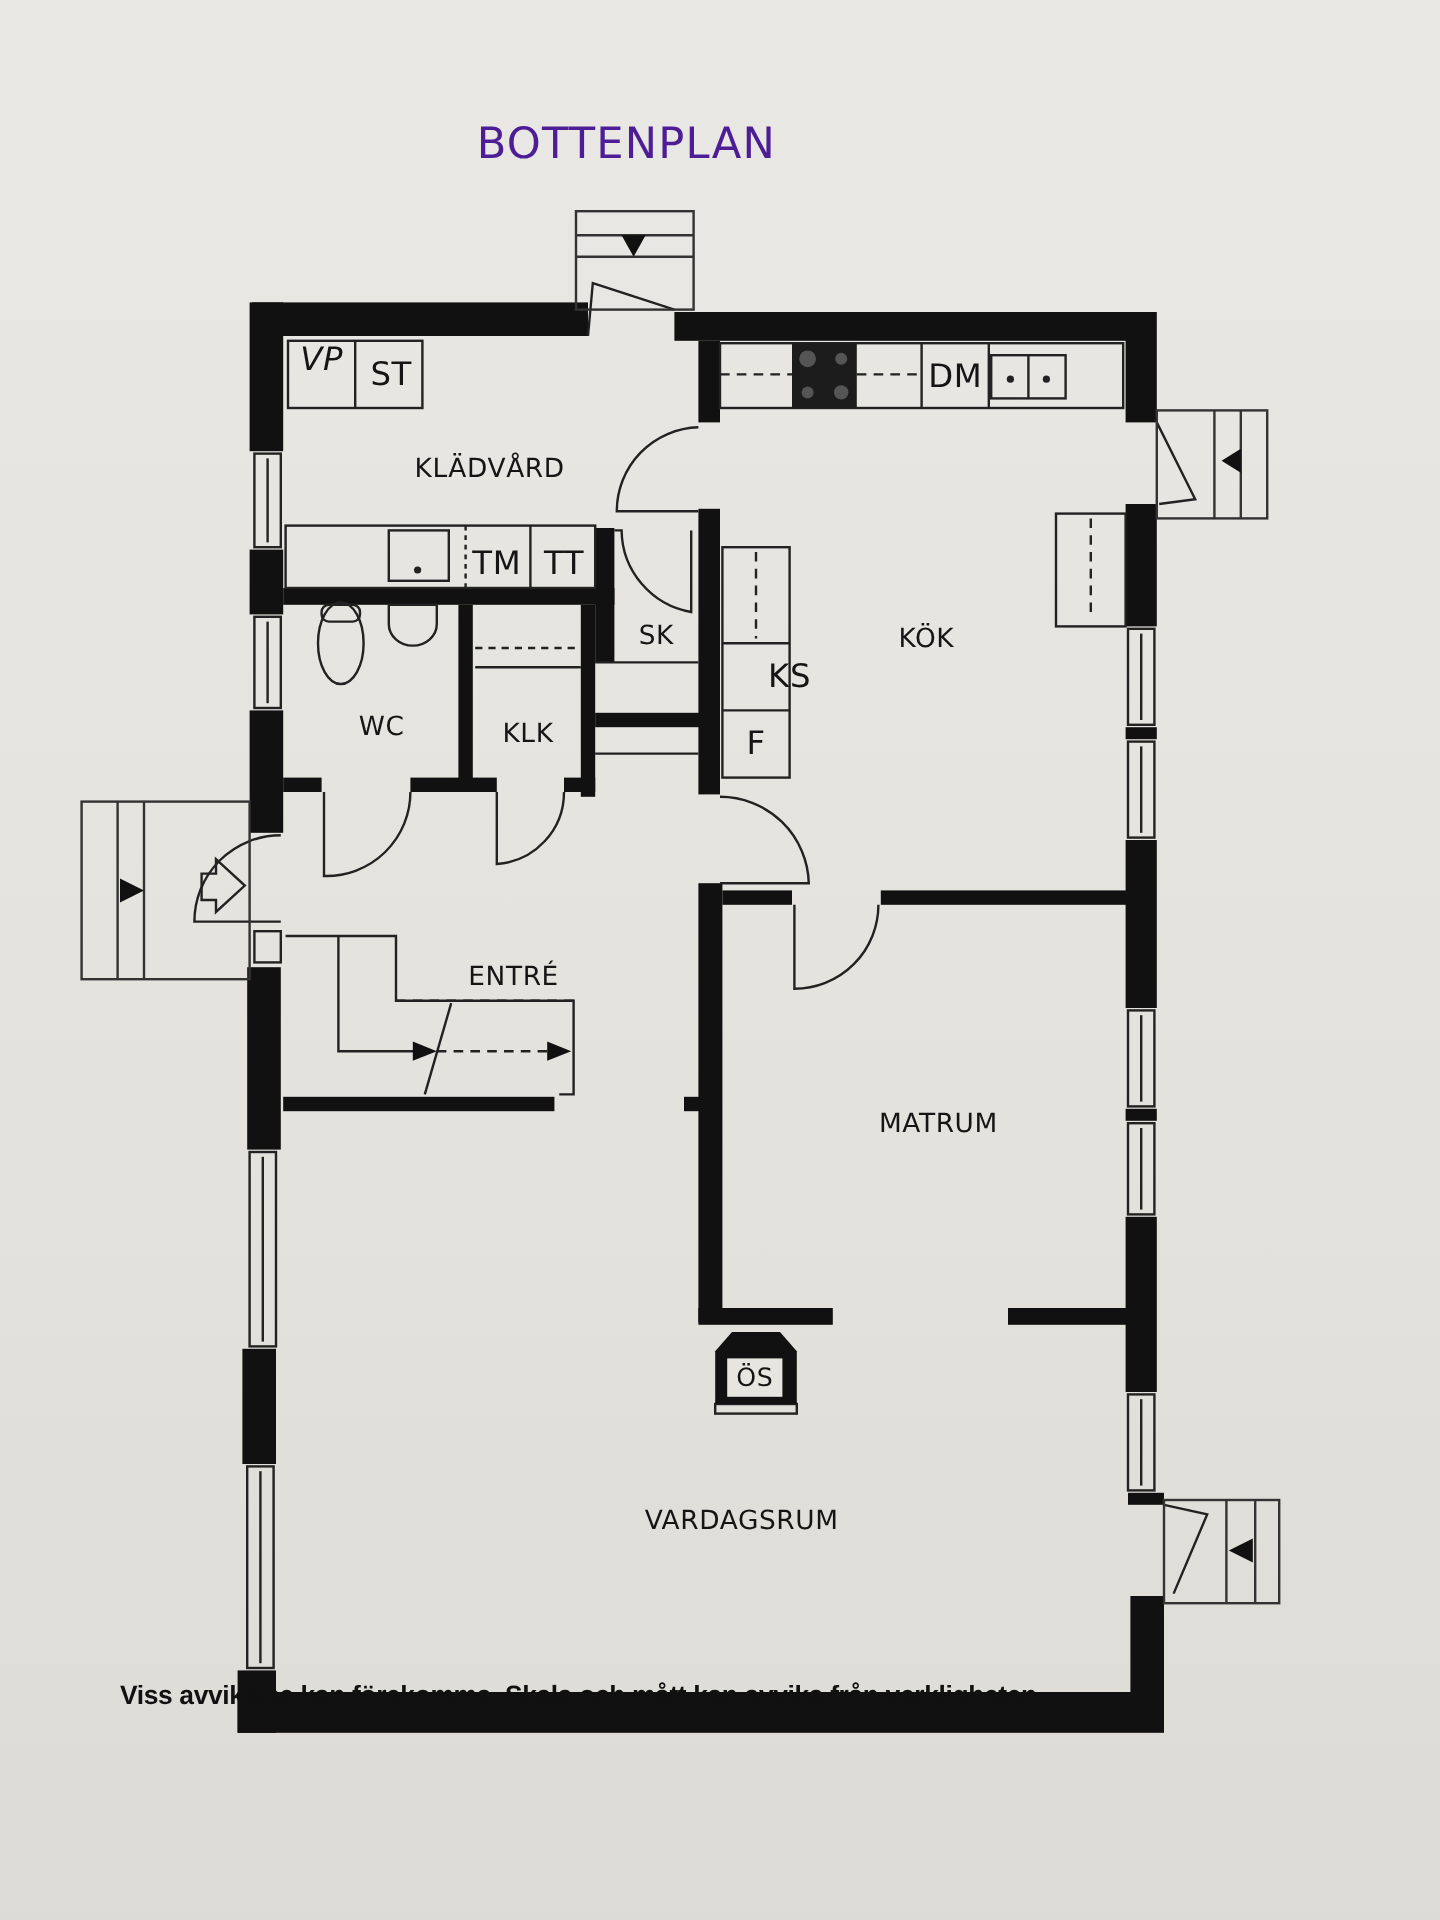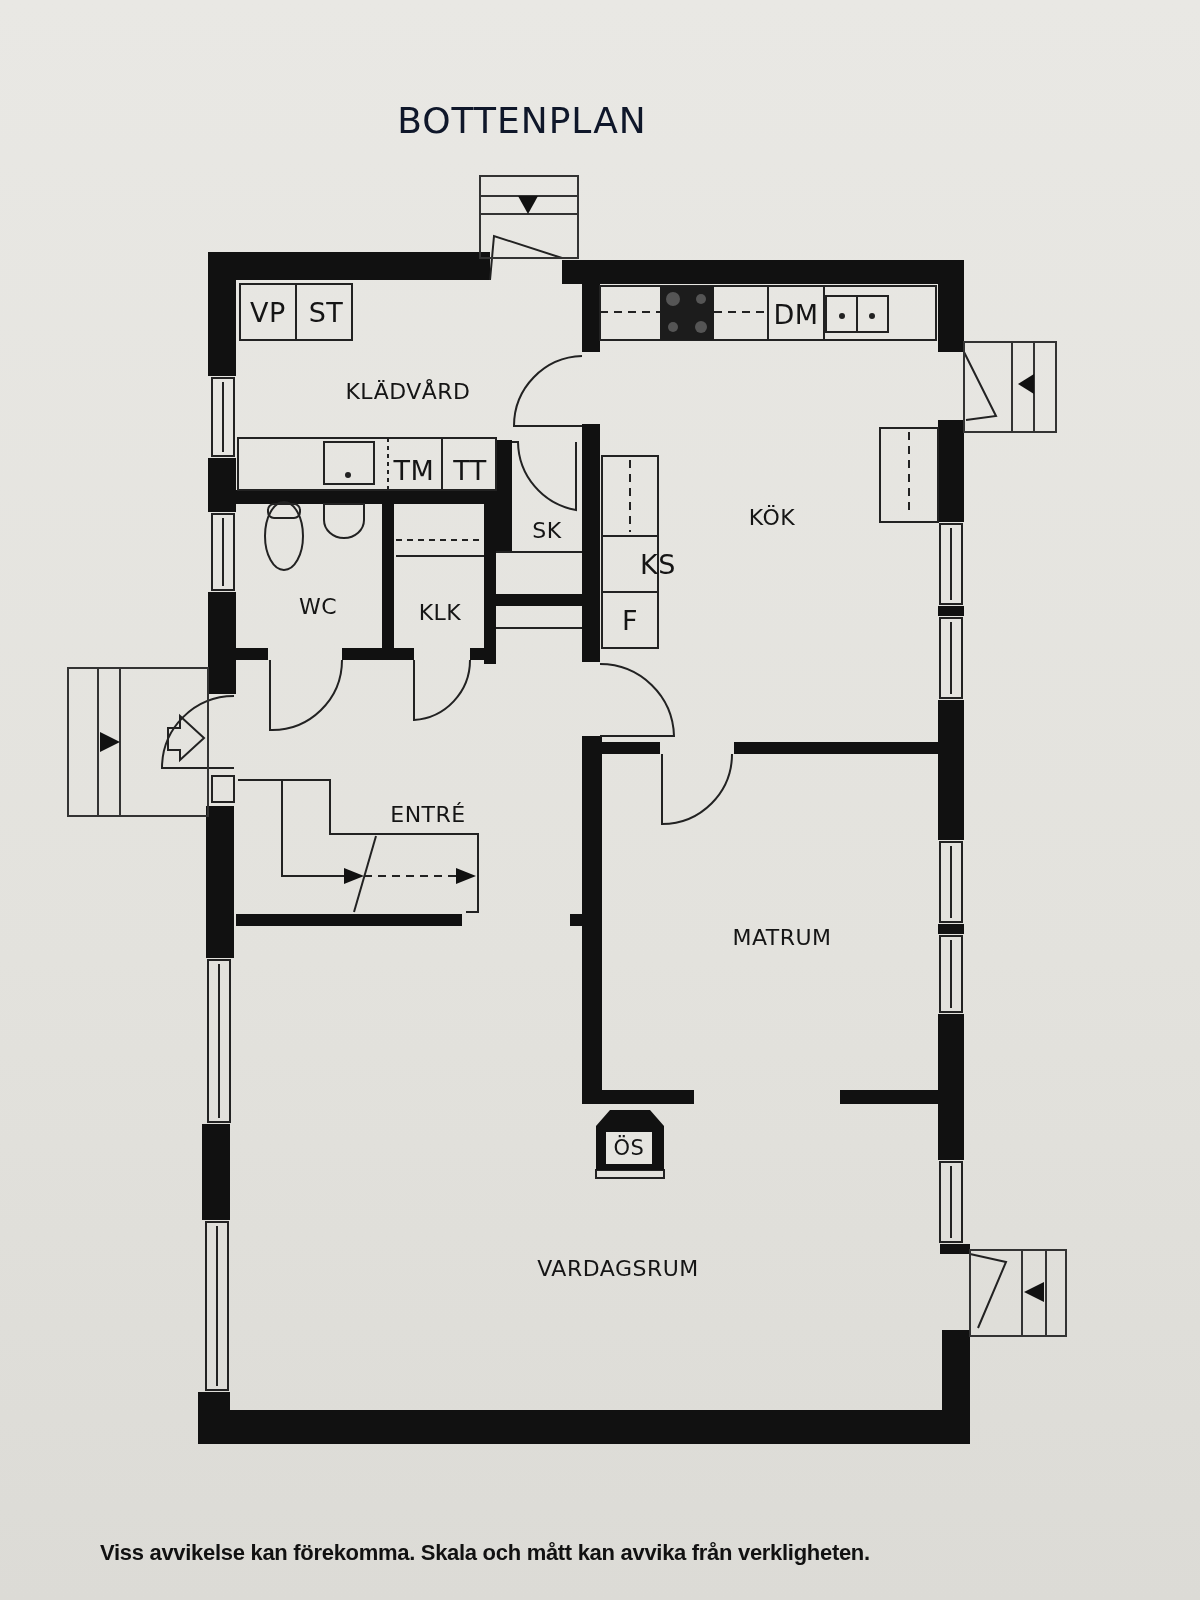--- a/index.html
+++ b/index.html
@@ -1,21 +1,21 @@
 <!DOCTYPE html>
 <html><head>
 <meta charset="utf-8">
 <style>
   html,body{margin:0;padding:0;}
   body{width:1200px;height:1600px;background:#e6e5e0;position:relative;overflow:hidden;font-family:"DejaVu Sans",sans-serif;}
   .paper{position:absolute;inset:0;background:linear-gradient(180deg,#e9e8e4 0%,#e3e2dd 60%,#dcdbd6 100%);}
-  .title{position:absolute;left:0;width:1044px;top:100px;text-align:center;font-size:36px;letter-spacing:1px;color:#0f172a;}
+  .title{position:absolute;left:0;width:1044px;top:100px;text-align:center;font-size:36px;letter-spacing:1px;color:#4c1d95;}
   .lbl{position:absolute;font-size:22px;color:#151515;white-space:nowrap;transform:translate(-50%,-50%);letter-spacing:0.5px;}
   .sm{font-size:27px;}
-  .foot{position:absolute;left:100px;top:1540px;font-family:"Liberation Sans",sans-serif;font-weight:bold;font-size:22px;color:#111;letter-spacing:-0.3px;}
+  .foot{position:absolute;left:100px;top:1400px;font-family:"Liberation Sans",sans-serif;font-weight:bold;font-size:22px;color:#111;letter-spacing:-0.3px;}
   svg{position:absolute;left:0;top:0;}
 </style>
 </head>
 <body>
 
 <div class="paper"></div>
 
 <div class="title">BOTTENPLAN</div>
 
 <svg width="1200" height="1600" viewBox="0 0 1200 1600">
@@ -184,29 +184,29 @@
     <polygon points="1018,384 1034,374 1034,394"></polygon>
     <polygon points="100,732 120,742 100,752"></polygon>
     <polygon points="1024,1292 1044,1282 1044,1302"></polygon>
     <polygon points="344,868 364,876 344,884"></polygon>
     <polygon points="456,868 476,876 456,884"></polygon>
   </g>
   <line x1="330" y1="834" x2="330" y2="834"></line>
 </svg>
 
 <div class="lbl" style="left:408px;top:391px;">KLÄDVÅRD</div>
-<div class="lbl" style="left:772px;top:517px;">KÖK</div>
+<div class="lbl" style="left:772px;top:533px;">KÖK</div>
 <div class="lbl" style="left:318px;top:606px;">WC</div>
 <div class="lbl" style="left:440px;top:612px;">KLK</div>
 <div class="lbl" style="left:547px;top:530px;">SK</div>
 <div class="lbl" style="left:428px;top:774px;margin-top:40px;">ENTRÉ</div>
 <div class="lbl" style="left:782px;top:937px;">MATRUM</div>
 <div class="lbl" style="left:618px;top:1268px;">VARDAGSRUM</div>
 
-<div class="lbl sm" style="left:268px;top:312px;">VP</div>
+<div class="lbl sm" style="left:268px;top:300px;font-style:italic;">VP</div>
 <div class="lbl sm" style="left:326px;top:312px;">ST</div>
 <div class="lbl sm" style="left:414px;top:470px;">TM</div>
 <div class="lbl sm" style="left:470px;top:470px;">TT</div>
 <div class="lbl sm" style="left:796px;top:314px;">DM</div>
 <div class="lbl sm" style="left:630px;top:564px;margin-left:28px;">KS</div>
 <div class="lbl sm" style="left:630px;top:620px;">F</div>
 <div class="lbl" style="left:629px;top:1148px;font-size:21px;">ÖS</div>
 
 <div class="foot">Viss avvikelse kan förekomma. Skala och mått kan avvika från verkligheten.</div>
 

